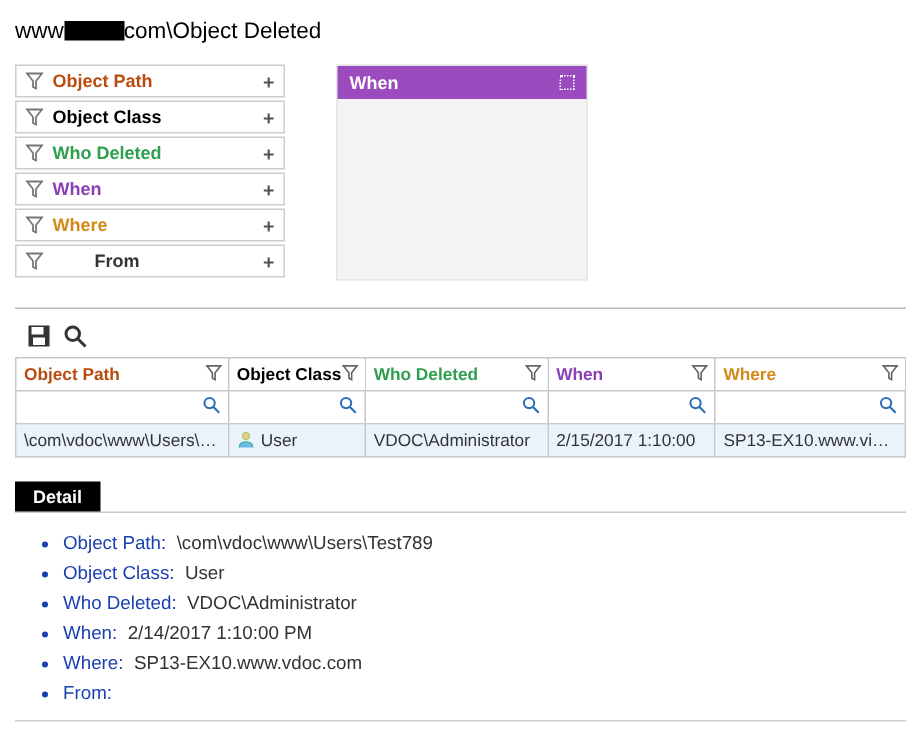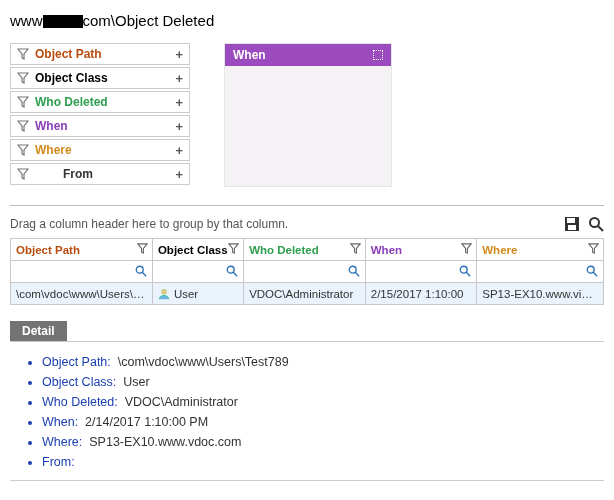--- a/index.html
+++ b/index.html
@@ -161,21 +161,21 @@
   .usr-ico {
     display: inline-block;
     width: 12px; height: 12px;
     vertical-align: -2px;
     margin-right: 4px;
   }
 
   .detail-wrap { margin-top: 16px; }
   .detail-tab {
     display: inline-block;
-    background: #737373;
+    background: #000000;
     color: #fff;
     font-weight: bold;
     padding: 3px 12px;
     font-size: 12px;
   }
   .detail-body {
     border-top: 1px solid #c8c8c8;
     padding: 10px 4px 6px 4px;
   }
   .detail-body ul {
@@ -251,21 +251,20 @@
     <div class="card-head">
       <span>When</span>
       <span class="sq"></span>
     </div>
   </div>
 </div>
 
 <hr class="sep">
 
 <div class="group-bar">
-  <span class="hint">Drag a column header here to group by that column.</span>
   <svg class="ctrl" viewBox="0 0 16 16">
     <rect x="1" y="1" width="14" height="14" fill="#333"></rect>
       <rect x="3" y="2" width="8" height="5" fill="#fff"></rect>
       <rect x="4" y="9" width="8" height="5" fill="#fff"></rect>
   </svg>
   <svg class="ctrl" viewBox="0 0 16 16">
     <circle cx="6.5" cy="6.5" r="4.5" fill="none" stroke="#333" stroke-width="2"></circle>
       <line x1="10" y1="10" x2="15" y2="15" stroke="#333" stroke-width="2"></line>
   </svg>
 </div>

